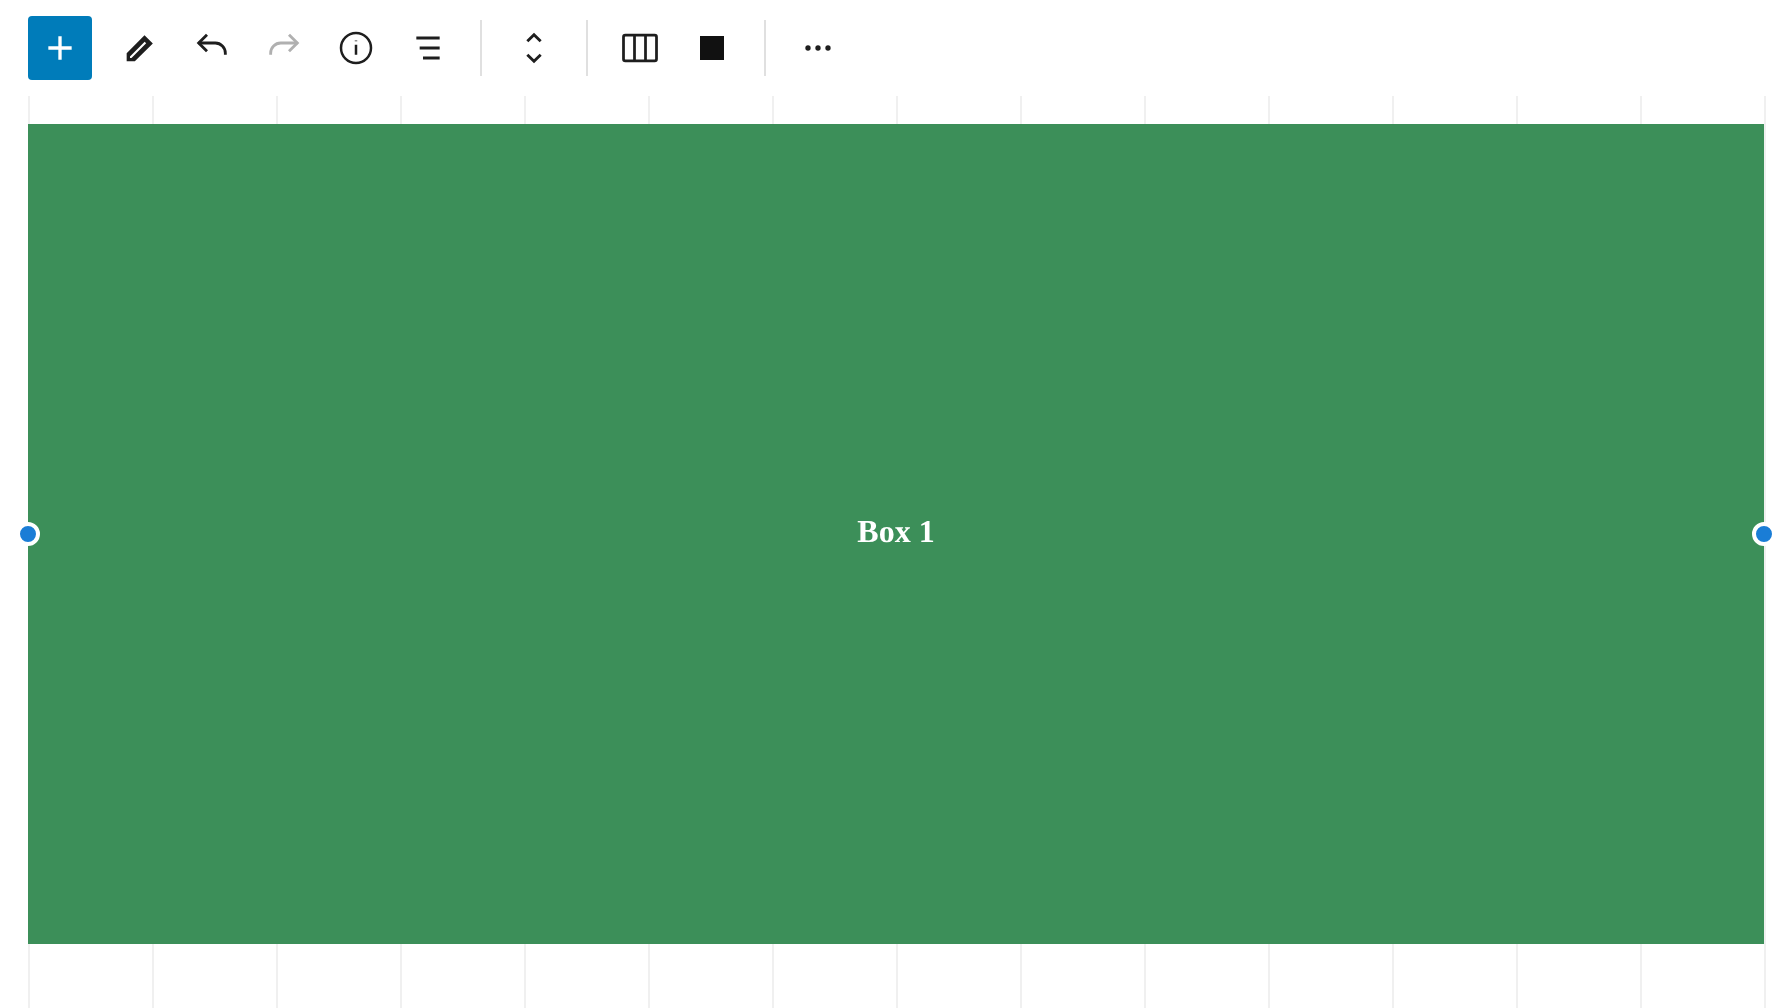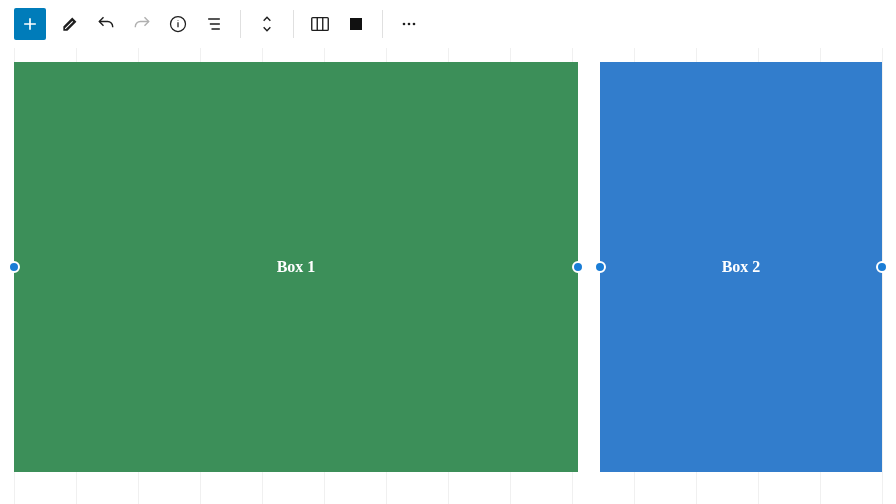--- a/index.html
+++ b/index.html
@@ -126,18 +126,13 @@
     <div class="tick" style="left: 92.8571%;"></div>
     <div class="tick" style="left: 100%;"></div>
   </div>
 
 <div class="canvas">
   <div class="box box1">
     <span>Box 1</span>
     <span class="handle left"></span>
     <span class="handle right"></span>
   </div>
-  <div class="box box2">
-    <span>Box 2</span>
-    <span class="handle left"></span>
-    <span class="handle right"></span>
-  </div>
 </div>
 
 </body></html>

